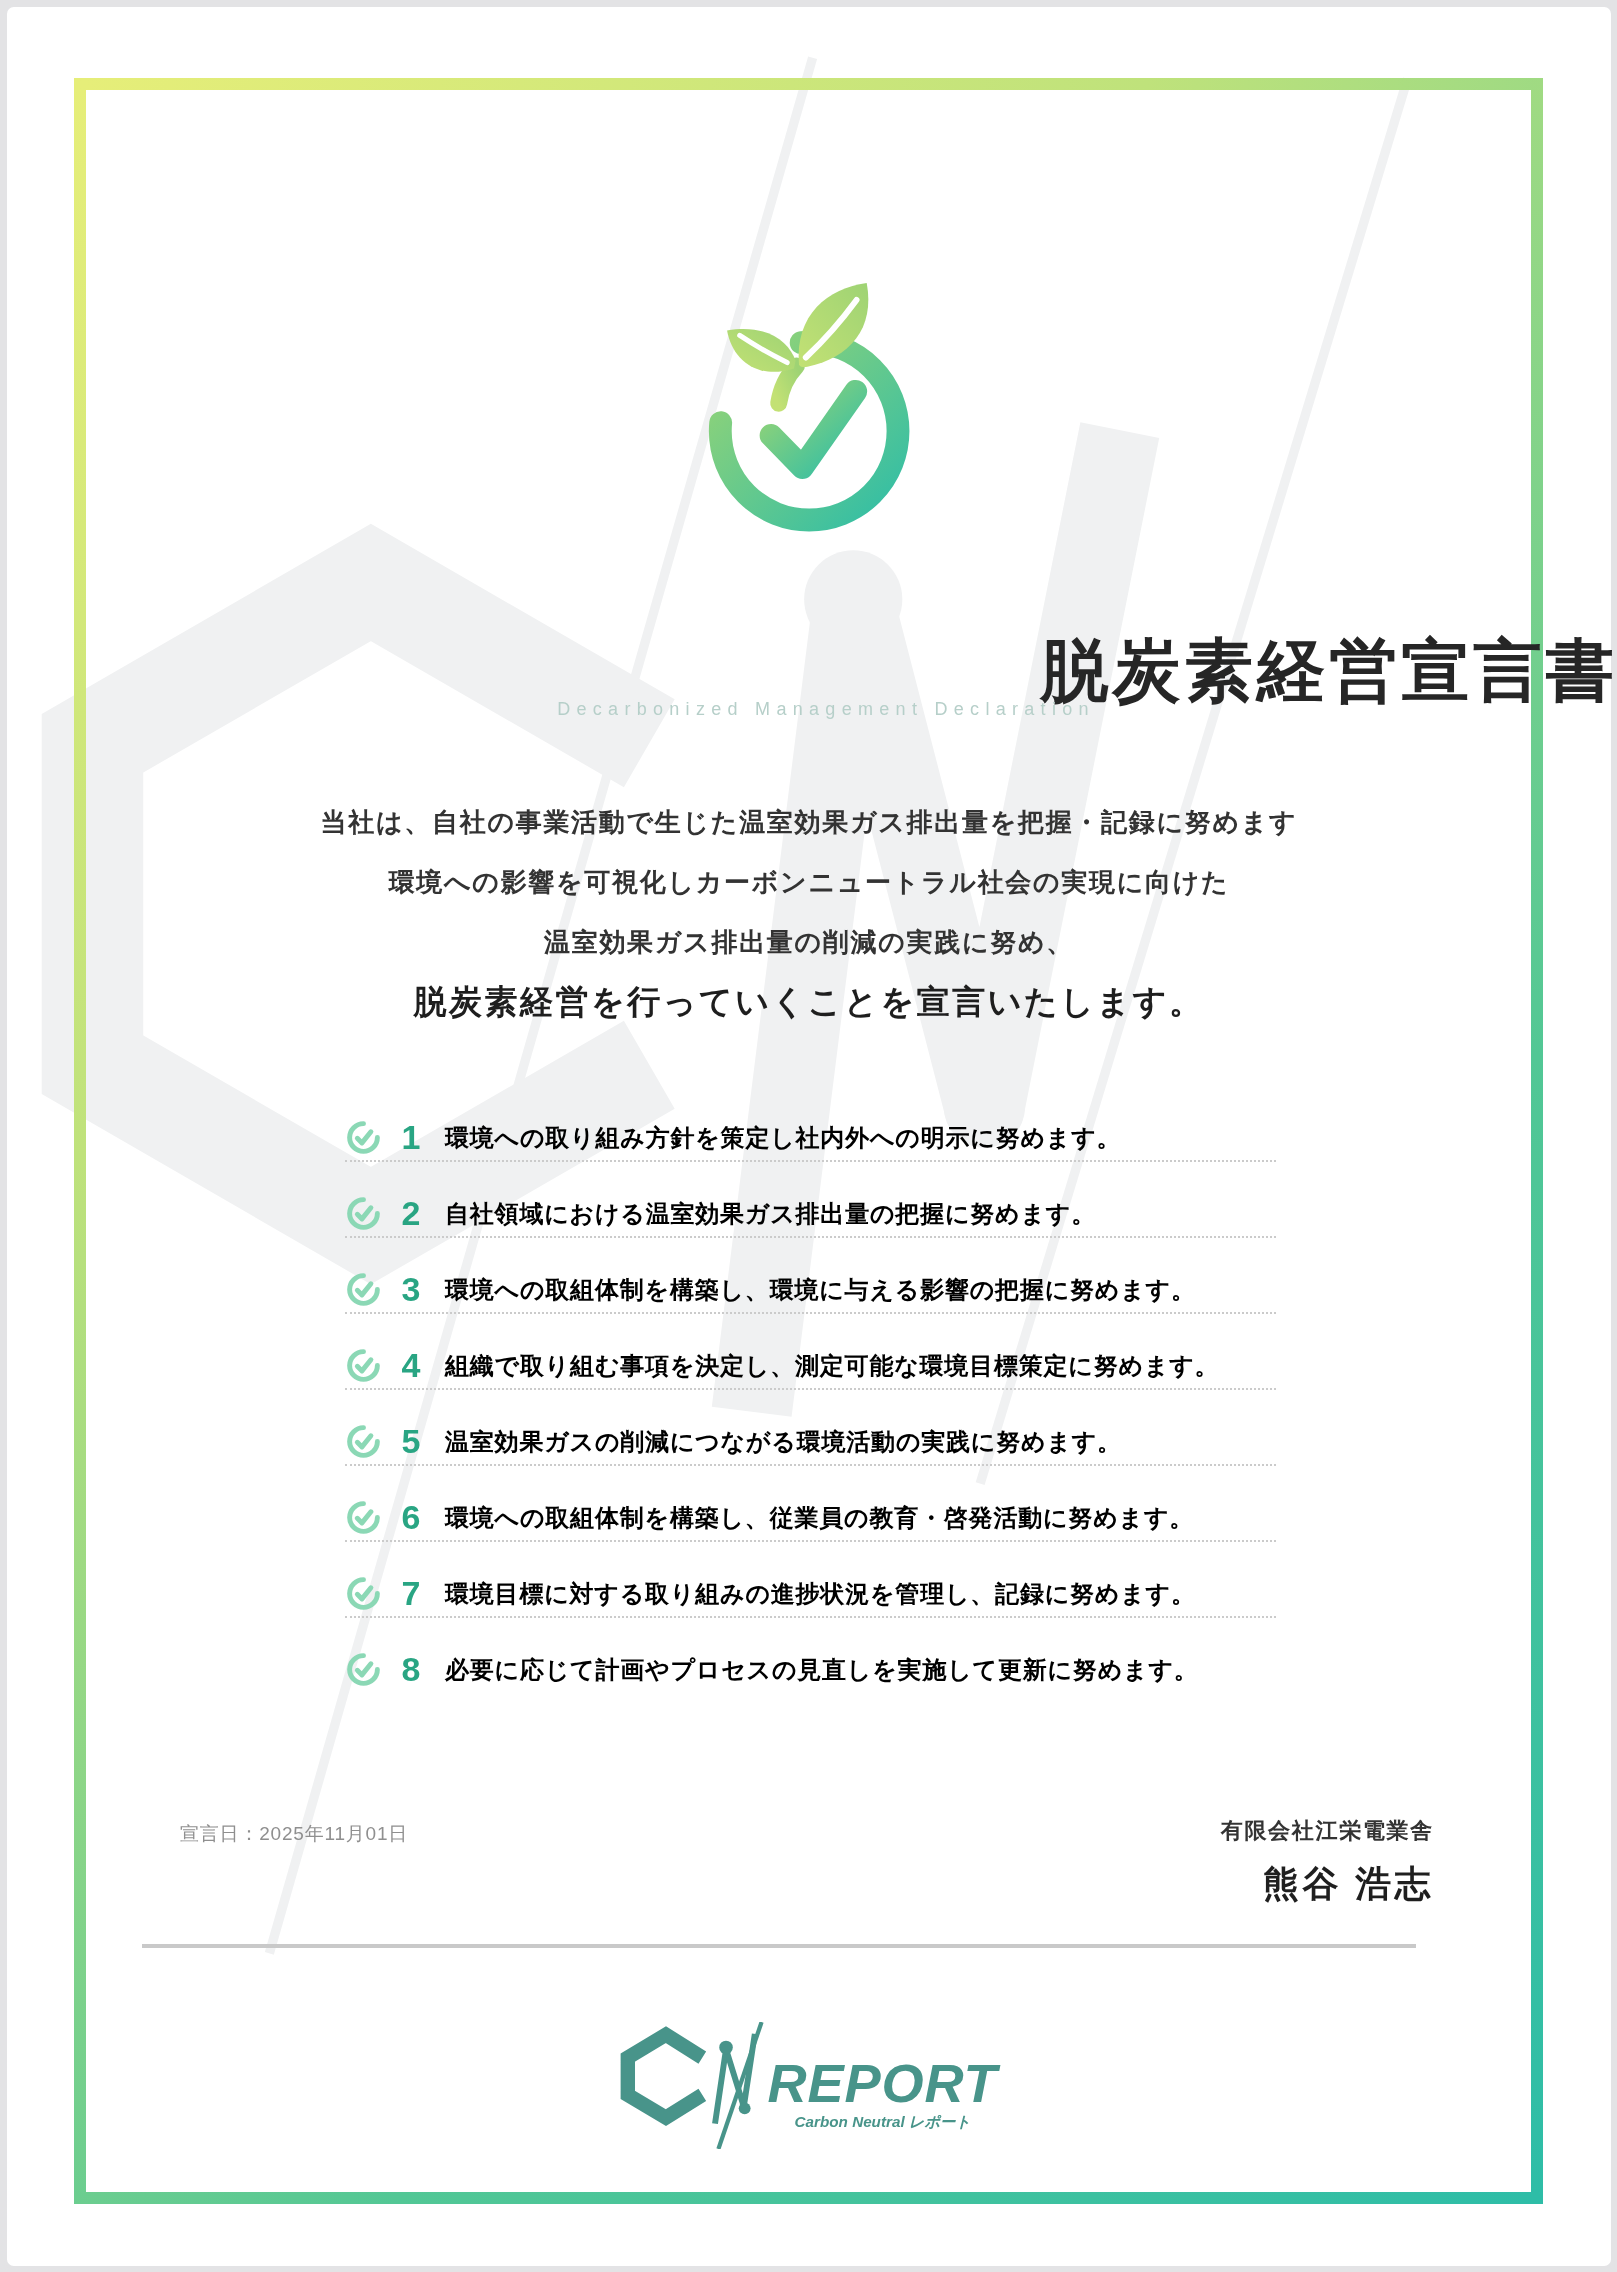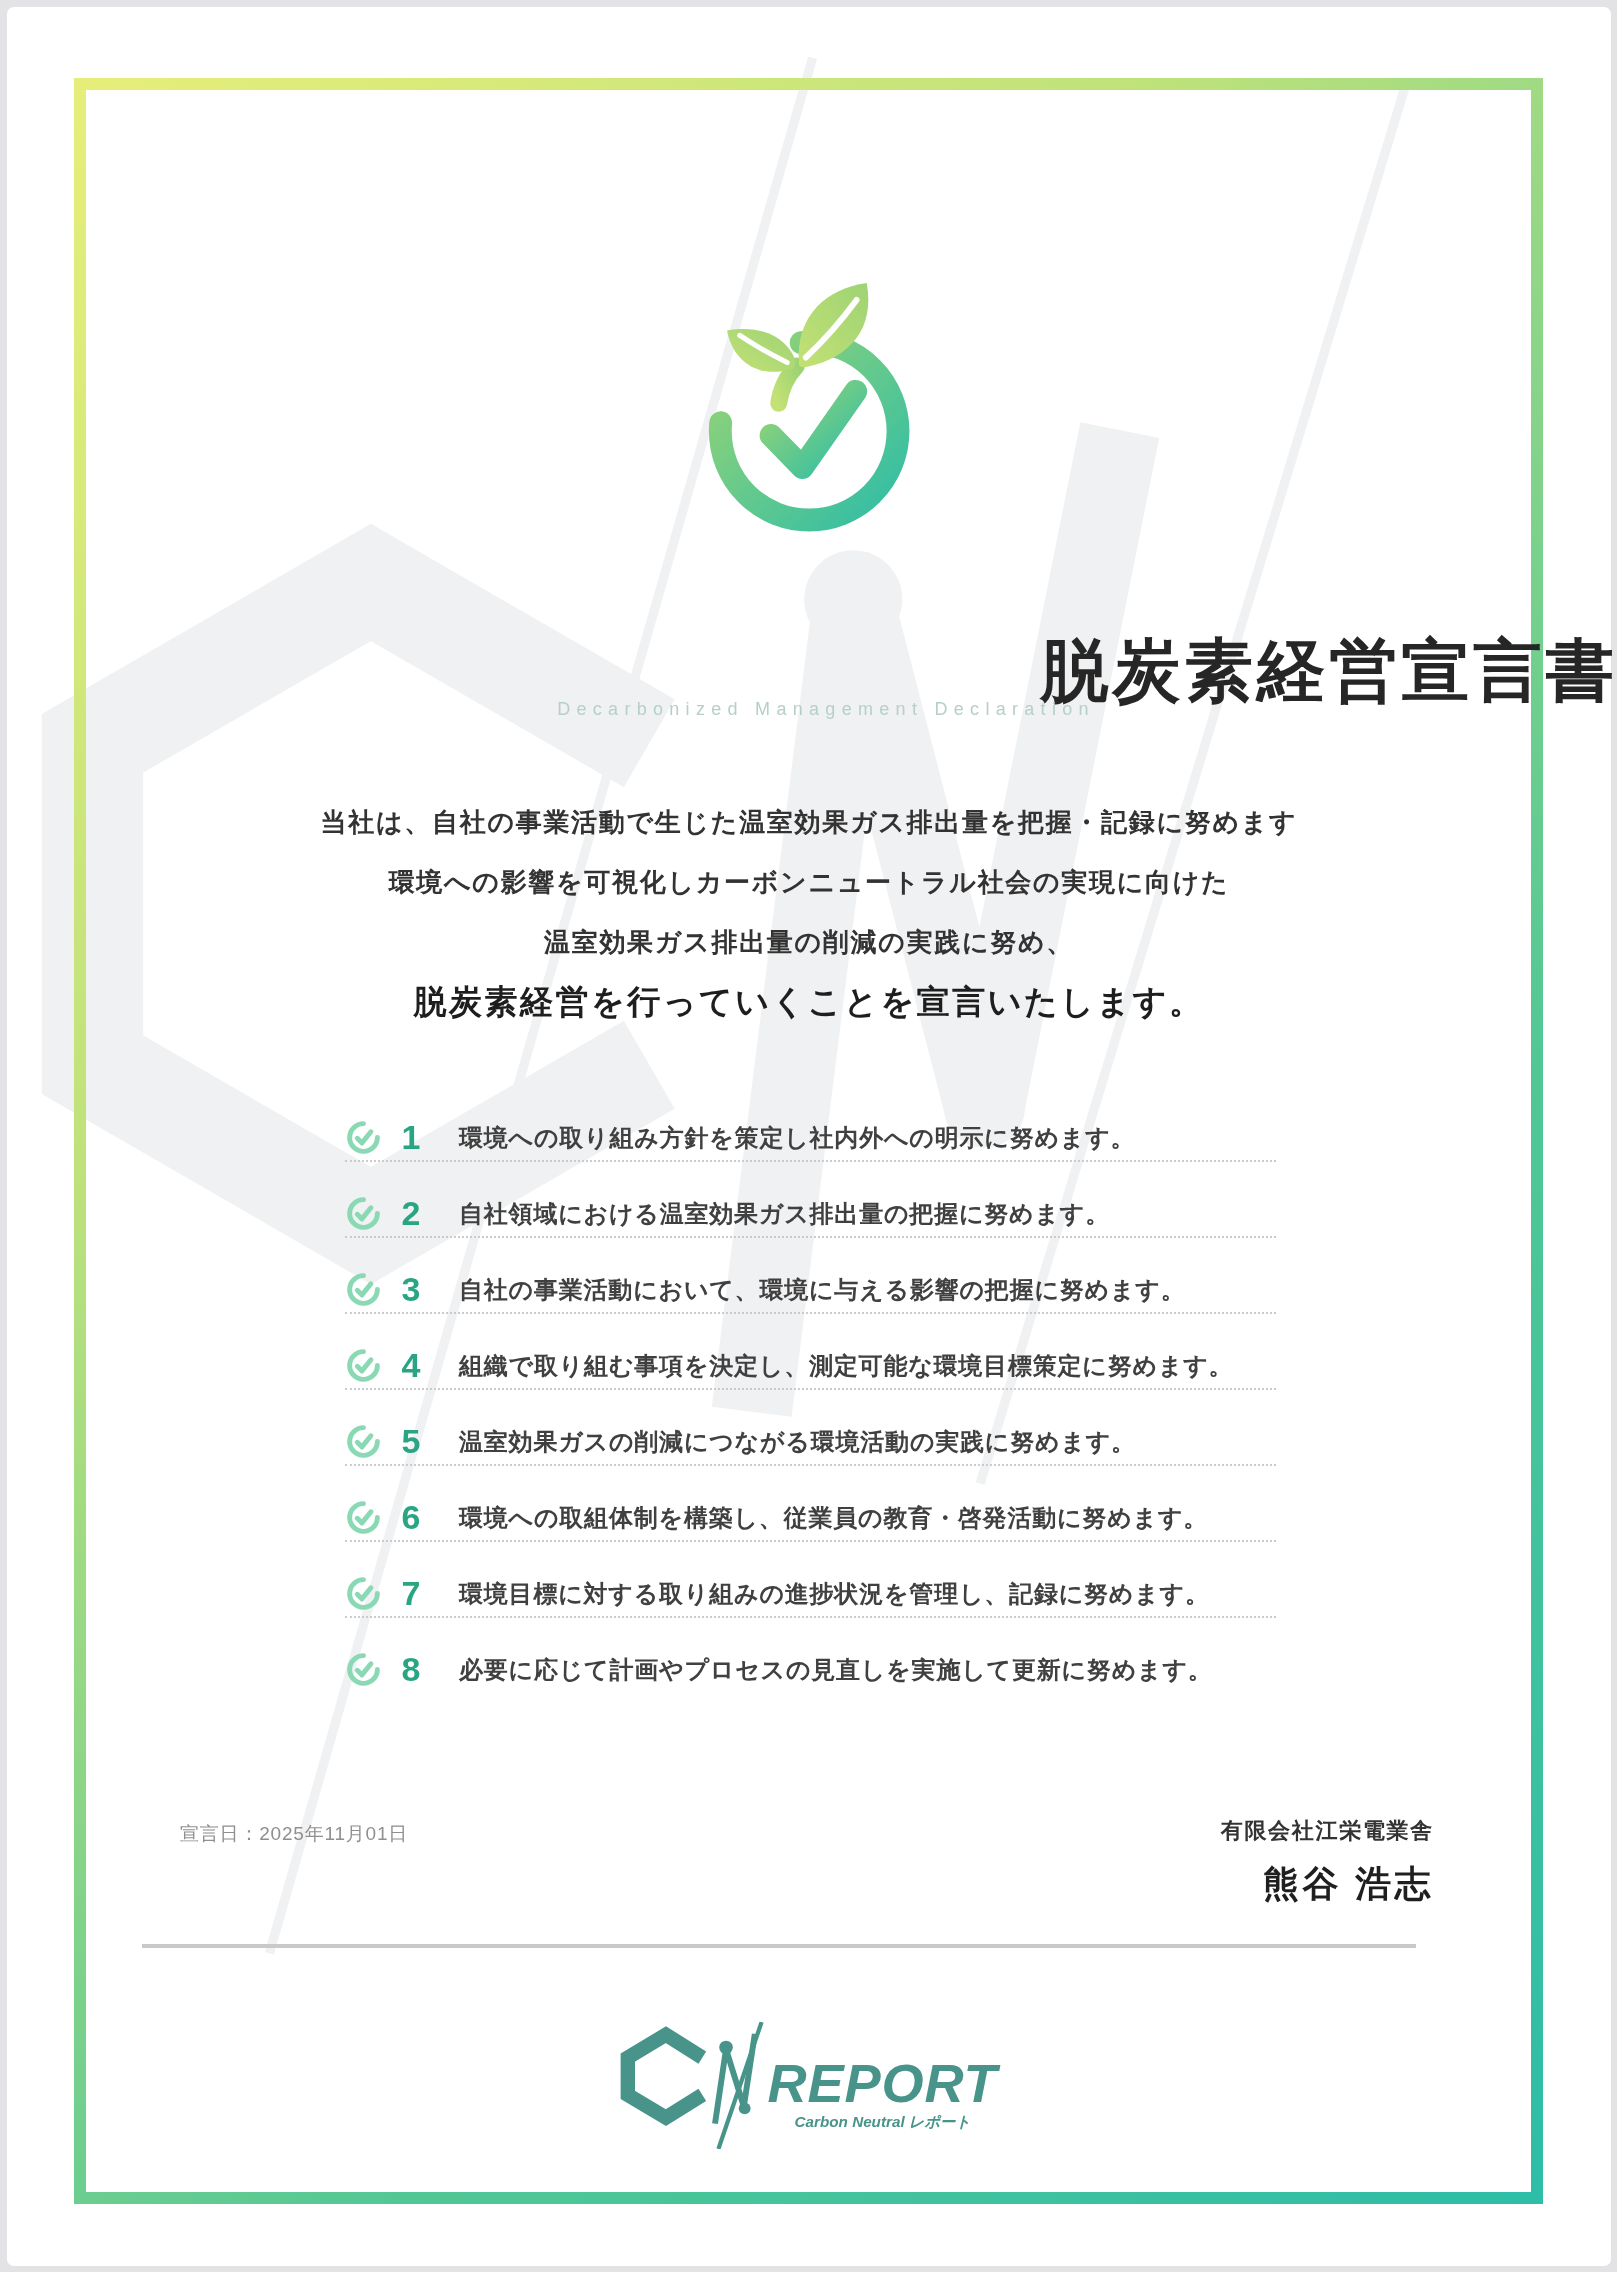--- a/index.html
+++ b/index.html
@@ -48,21 +48,21 @@
 
   .pledge-list{position:absolute;left:345px;top:1113px;width:931px;}
   .pledge-item{position:relative;height:76px;}
   .pledge-item .row{height:49px;display:flex;align-items:center;}
   .pledge-item .dots{position:absolute;left:0;right:0;top:47px;border-top:2.5px dotted #cbcbcb;}
   .pledge-item .num{
     width:34px;margin-left:12px;text-align:center;flex:0 0 auto;
     font-size:34px;font-weight:700;color:#29a583;
   }
   .pledge-item .txt{
-    margin-left:31px;font-size:24px;font-weight:600;letter-spacing:0.8px;color:#404040;white-space:nowrap;
+    margin-left:17px;font-size:24px;font-weight:600;letter-spacing:0.8px;color:#000000;white-space:nowrap;
   }
   .check-ic{flex:0 0 auto;}
 
   .decl-date{
     position:absolute;left:180px;top:1821px;
     font-size:19px;letter-spacing:0.8px;color:#8f8f8f;font-weight:500;
   }
   .company{
     position:absolute;right:184px;top:1816px;text-align:right;
     font-size:22px;font-weight:600;letter-spacing:1.7px;color:#333333;
@@ -154,21 +154,21 @@
       </div>
       <div class="dots"></div>
     </div>
     <div class="pledge-item">
       <div class="row">
         <svg class="check-ic" width="37" height="37" viewBox="0 0 24 24">
             <circle cx="12" cy="12" r="9" fill="none" stroke="#8bd8b5" stroke-width="3.2" pathLength="100" stroke-dasharray="75 25" stroke-linecap="round"></circle>
             <path d="M8 12.5 L11 15.5 L16.8 8.3" fill="none" stroke="#8bd8b5" stroke-width="3.2" stroke-linecap="round" stroke-linejoin="round"></path>
           </svg>
         <div class="num">3</div>
-        <div class="txt">自社の事業活動において、環境に与える影響の把握に努めます。</div>
+        <div class="txt">環境への取組体制を構築し、環境に与える影響の把握に努めます。</div>
       </div>
       <div class="dots"></div>
     </div>
     <div class="pledge-item">
       <div class="row">
         <svg class="check-ic" width="37" height="37" viewBox="0 0 24 24">
             <circle cx="12" cy="12" r="9" fill="none" stroke="#8bd8b5" stroke-width="3.2" pathLength="100" stroke-dasharray="75 25" stroke-linecap="round"></circle>
             <path d="M8 12.5 L11 15.5 L16.8 8.3" fill="none" stroke="#8bd8b5" stroke-width="3.2" stroke-linecap="round" stroke-linejoin="round"></path>
           </svg>
         <div class="num">4</div>

